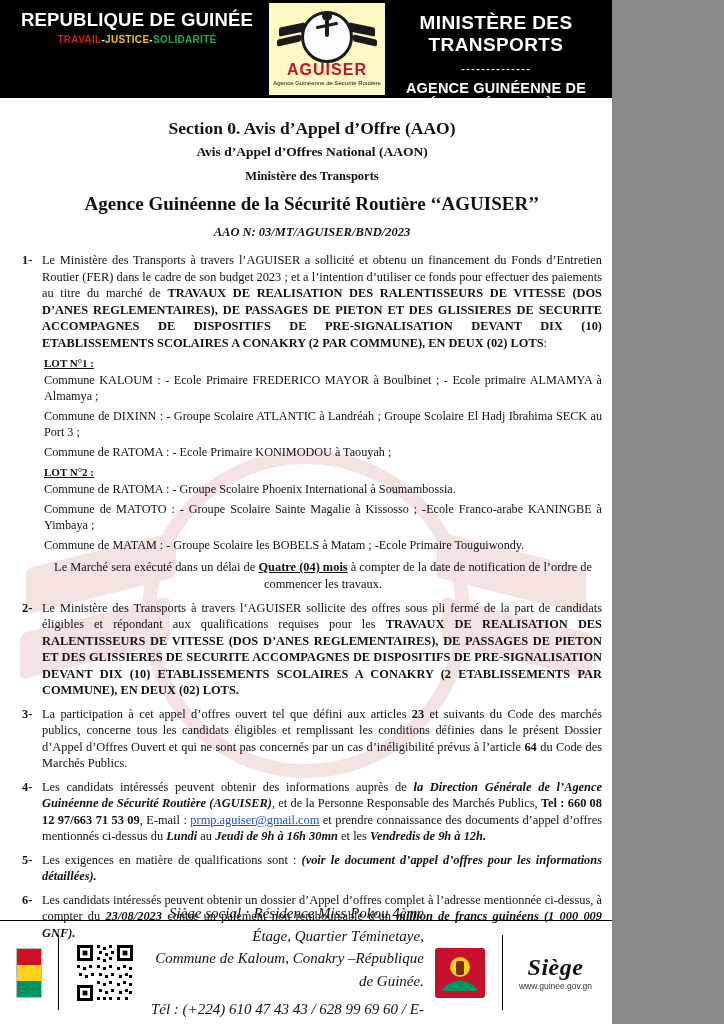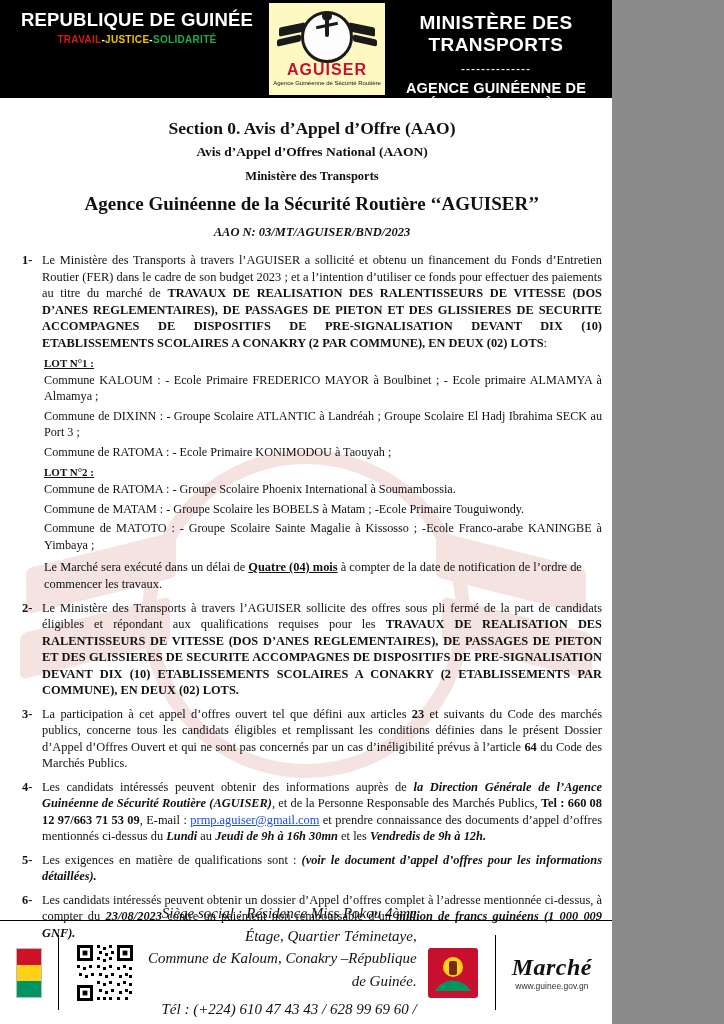--- a/index.html
+++ b/index.html
@@ -218,21 +218,21 @@
     margin-top: 6px;
   }
   .commune {
     font-size: 12.2px;
     line-height: 1.35;
     margin-top: 3px;
     text-align: justify;
   }
   .lot-block { margin-left: 22px; }
   .mail { color: #1a4fd6; text-decoration: underline; margin-top: 20px; }
-  .delai { margin-top: 6px; margin-left: 22px; font-size: 12.4px; line-height: 1.35; }
+  .delai { margin-top: 6px; margin-left: 22px; font-size: 12.4px; line-height: 1.35; text-align: center; }
 
   
   .footer {
     position: absolute;
     left: 0; right: 0; bottom: 0;
     height: 104px;
     border-top: 1px solid #000;
     background: #fff;
     display: flex;
     align-items: center;
@@ -334,22 +334,22 @@
     <div class="lot-block">
       <div class="lot">LOT N°1 :</div>
       <div class="commune">Commune KALOUM : - Ecole Primaire FREDERICO MAYOR à Boulbinet ; - Ecole primaire ALMAMYA à Almamya ;</div>
       <div class="commune">Commune de DIXINN : - Groupe Scolaire ATLANTIC à Landréah ; Groupe Scolaire El Hadj Ibrahima SECK au Port 3 ;</div>
       <div class="commune">Commune de RATOMA : - Ecole Primaire KONIMODOU à Taouyah ;</div>
     </div>
 
     <div class="lot-block">
       <div class="lot">LOT N°2 :</div>
       <div class="commune">Commune de RATOMA : - Groupe Scolaire Phoenix International à Soumambossia.</div>
+      <div class="commune">Commune de MATOTO : - Groupe Scolaire Sainte Magalie à Kissosso ; -Ecole Franco-arabe KANINGBE à Yimbaya ;</div>
       <div class="commune">Commune de MATAM : - Groupe Scolaire les BOBELS à Matam ; -Ecole Primaire Touguiwondy.</div>
-      <div class="commune">Commune de MATOTO : - Groupe Scolaire Sainte Magalie à Kissosso ; -Ecole Franco-arabe KANINGBE à Yimbaya ;</div>
     </div>
 
     <div class="delai">
       <span>Le Marché sera exécuté dans un délai de </span><span class="b u">Quatre (04) mois</span><span> à compter de la date de notification de l’ordre de commencer les travaux.</span>
     </div>
 
     <div class="item">
       <div class="num">2-</div>
       <div class="txt">
         <span>Le Ministère des Transports à travers l’AGUISER sollicite des offres sous pli fermé de la part de candidats éligibles et répondant aux qualifications requises pour les </span><span class="b">TRAVAUX DE REALISATION DES RALENTISSEURS DE VITESSE (DOS D’ANES REGLEMENTAIRES), DE PASSAGES DE PIETON ET DES GLISSIERES DE SECURITE ACCOMPAGNES DE DISPOSITIFS DE PRE-SIGNALISATION DEVANT DIX (10) ETABLISSEMENTS SCOLAIRES A CONAKRY (2 ETABLISSEMENTS PAR COMMUNE), EN DEUX (02) LOTS.</span>
@@ -466,18 +466,18 @@
         <rect x="1" y="1" width="50" height="50" fill="#c8102e" rx="3"></rect>
         <circle cx="26" cy="20" r="10" fill="#fcd116"></circle>
         <path d="M8 44 C16 30, 36 30, 44 44 Z" fill="#009460"></path>
         <rect x="22" y="14" width="8" height="14" fill="#7a2a10" rx="2"></rect>
       </svg>
     </div>
 
     <div class="vline"></div>
 
     <div class="guinee-logo">
-      <div class="guinee-word">Marché</div>
+      <div class="guinee-word">Siège</div>
       <div class="guinee-url">www.guinee.gov.gn</div>
     </div>
   </div>
 
 </div>
 
 </body></html>

